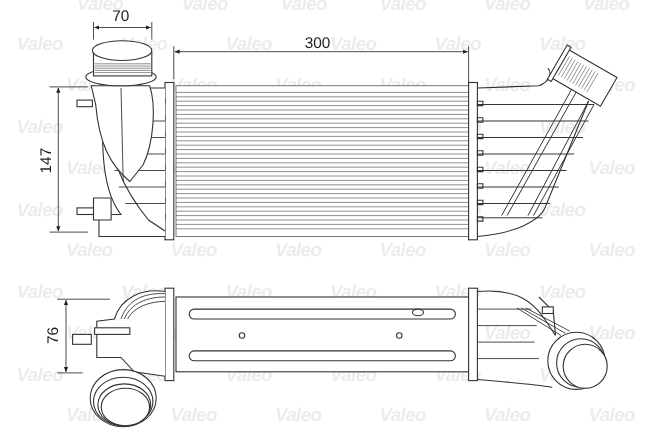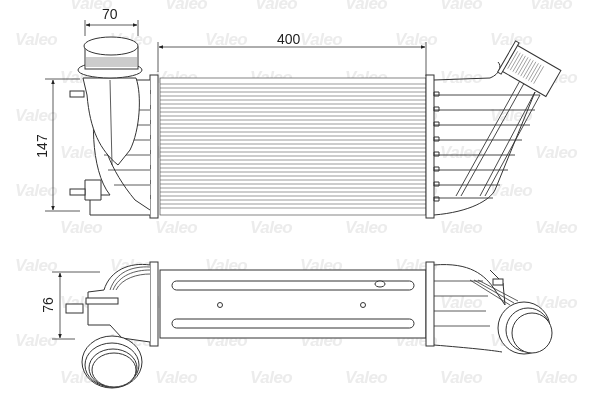--- a/index.html
+++ b/index.html
@@ -77,21 +77,21 @@
       <span class="wm" style="left: 490px; top: 331px; color: rgb(236, 236, 236);">Valeo</span>
       <span class="wm" style="left: 60px; top: 368px; color: rgb(236, 236, 236);">Valeo</span>
       <span class="wm" style="left: 155px; top: 368px; color: rgb(236, 236, 236);">Valeo</span>
       <span class="wm" style="left: 250px; top: 368px; color: rgb(236, 236, 236);">Valeo</span>
       <span class="wm" style="left: 345px; top: 368px; color: rgb(236, 236, 236);">Valeo</span>
       <span class="wm" style="left: 440px; top: 368px; color: rgb(236, 236, 236);">Valeo</span>
       <span class="wm" style="left: 535px; top: 368px; color: rgb(236, 236, 236);">Valeo</span>
     </div>
 
   <span class="dim-label" style="left:102px; top:6px;">70</span>
-  <span class="dim-label" style="left:277px; top:31px;">400</span>
+  <span class="dim-label" style="left:277px; top:31px;">300</span>
   <span class="dim-label rot" style="left:30px; top:138px;">147</span>
   <span class="dim-label rot" style="left:40px; top:297px;">76</span>
 
   <svg width="600" height="400" viewBox="0 0 600 400">
     <defs>
       <marker id="arr" viewBox="0 0 10 10" refX="9" refY="5" markerWidth="6" markerHeight="6" orient="auto-start-reverse">
         <path d="M0,1 L10,5 L0,9 z" fill="#222"></path>
       </marker>
     </defs>
 

